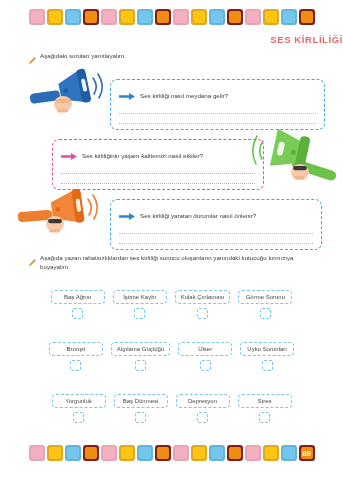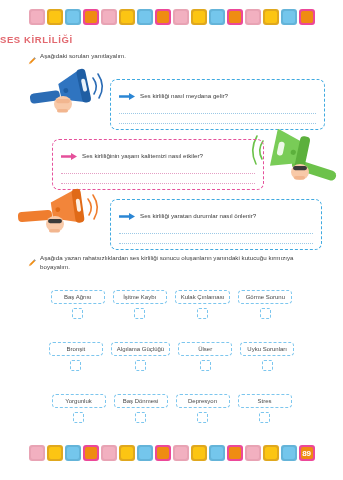--- a/index.html
+++ b/index.html
@@ -16,26 +16,26 @@
            display: flex; justify-content: center; align-items: center; gap: 2px; }
   .strip-top { top: 4px; }
   .strip-bottom { bottom: 14px; }
   .sq { width: 16px; height: 16px; border-radius: 3px;
         display: flex; align-items: center; justify-content: center;
         position: relative; }
   .sq::after { content:""; position:absolute; inset:2px; border-radius:2px; }
   .sq.pink   { background:#e8a3b4; }  .sq.pink::after   { background:#f2b0c0; }
   .sq.yellow { background:#e0a81e; }  .sq.yellow::after { background:#fcc513; }
   .sq.blue   { background:#64b4d9; }  .sq.blue::after   { background:#74c6ec; }
-  .sq.orange { background:#ec4899; }  .sq.orange::after { background:#ef8c12; }
+  .sq.orange { background:#7f1d1d; }  .sq.orange::after { background:#ef8c12; }
   .pagenum { position: relative; z-index: 2; font-size: 8px; color:#fff;
              font-weight: bold; letter-spacing: -0.3px; }
 
   
-  .title { position:absolute; top:34px; left:0; width:343px; text-align:left;
+  .title { position:absolute; top:34px; left:0; width:343px; text-align:right;
            font-size:9.5px; font-weight:bold; color:#e2686f; letter-spacing:0.6px; }
 
   
   .instr { position:absolute; display:flex; gap:4px; align-items:flex-start; }
   .instr-1 { top:51px; left:28px; width: 290px; }
   .instr-2 { top:253px; left:28px; width: 292px; }
   .instr-text { font-size:6.2px; color:#3d3d3d; line-height:1.5; }
   .pencil-icon { flex:0 0 auto; margin-top:0px; }
 
   

